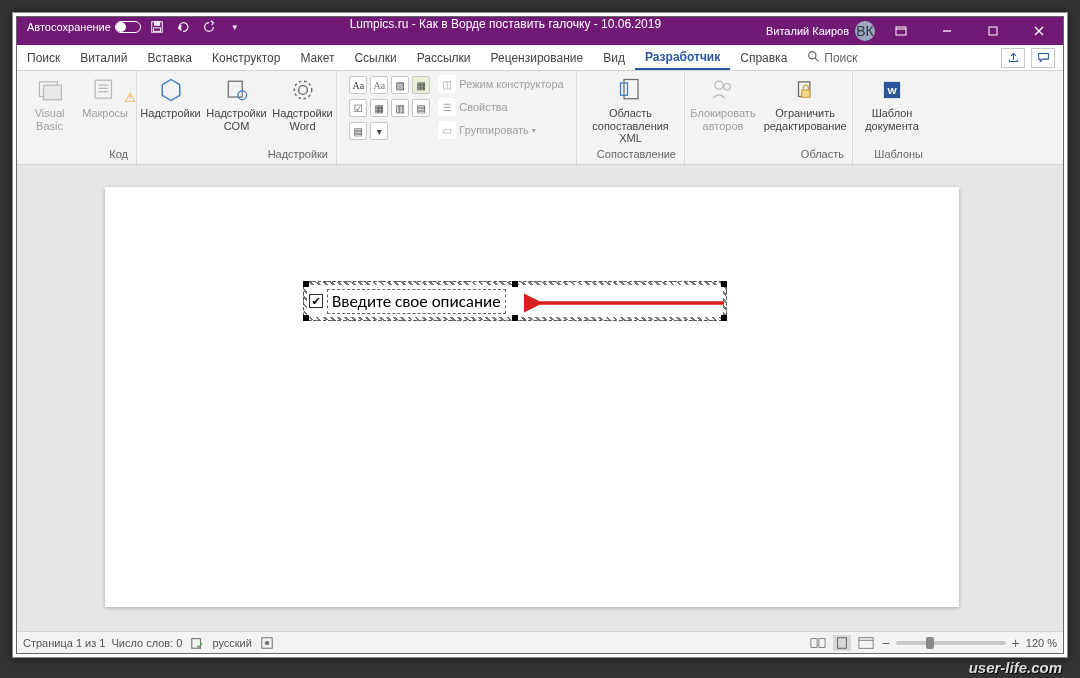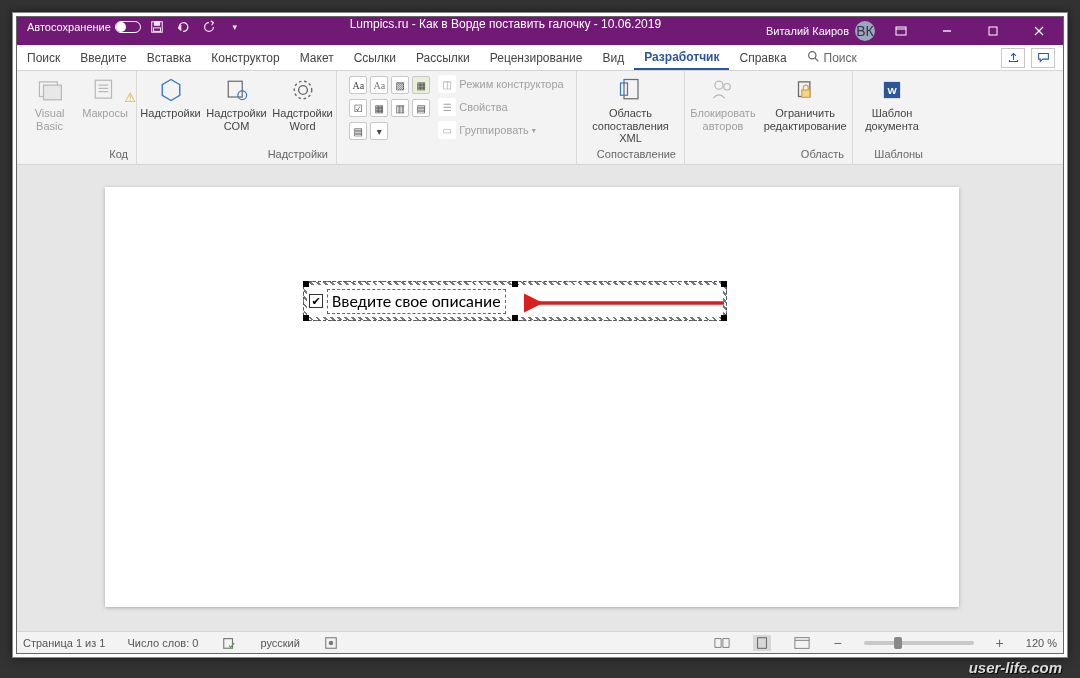--- a/index.html
+++ b/index.html
@@ -52,21 +52,21 @@
   }
   .control-inner { width: 100%; height: 100%; background: #fff; position: relative; }
   .handle { position: absolute; width: 6px; height: 6px; background: #000; }
   .ctl-body { position: absolute; left: 2px; top: 3px; height: 26px; display: flex; align-items: center; gap: 4px; }
   .chk { width: 14px; height: 14px; border: 1px solid #333; display: inline-flex; align-items: center; justify-content: center; font-size: 11px; color: #000; background:#fff;}
   .ctl-text { border: 1px dashed #666; padding: 1px 4px; font-size: 17px; font-family: Calibri, sans-serif; }
 
   .red-arrow { position: absolute; left: 419px; top: 106px; }
 
   
-  .statusbar { height: 22px; background: #f3f3f3; border-top: 1px solid #d4d4d4; display: flex; align-items: center; font-size: 11px; color: #555; padding: 0 6px; gap: 22px;}
+  .statusbar { height: 22px; background: #f3f3f3; border-top: 1px solid #d4d4d4; display: flex; align-items: center; font-size: 11px; color: #555; padding: 0 6px; gap: 6px;}
   .statusbar .filler { flex: 1; }
   .zoom-slider { width: 110px; height: 4px; background: #c8c8c8; position: relative; border-radius: 2px;}
   .zoom-thumb { position: absolute; width: 8px; height: 12px; background: #888; top: -4px; left: 30px; border-radius: 2px;}
   .sicon { width: 18px; height: 16px; display:inline-flex; align-items:center; justify-content:center; color:#777;}
 
   .watermark { position: absolute; right: 18px; bottom: 2px; color: #dcdcdc; font-size: 15px; font-style: italic; font-weight: bold; text-shadow: 1px 1px 0 #000; }
 </style>
 </head>
 <body>
 
@@ -126,21 +126,21 @@
           <svg width="12" height="12" stroke="white" stroke-width="1.3">
             <line x1="2" y1="2" x2="10" y2="10"></line>
             <line x1="10" y1="2" x2="2" y2="10"></line>
           </svg>
         </span>
     </div>
   </div>
 
   <div class="tabrow">
     <div class="tab">Поиск</div>
-    <div class="tab">Введите</div>
+    <div class="tab">Виталий</div>
     <div class="tab">Вставка</div>
     <div class="tab">Конструктор</div>
     <div class="tab">Макет</div>
     <div class="tab">Ссылки</div>
     <div class="tab">Рассылки</div>
     <div class="tab">Рецензирование</div>
     <div class="tab">Вид</div>
     <div class="tab active">Разработчик</div>
     <div class="tab">Справка</div>
     <div class="tab" style="gap:4px;color:#666;">

